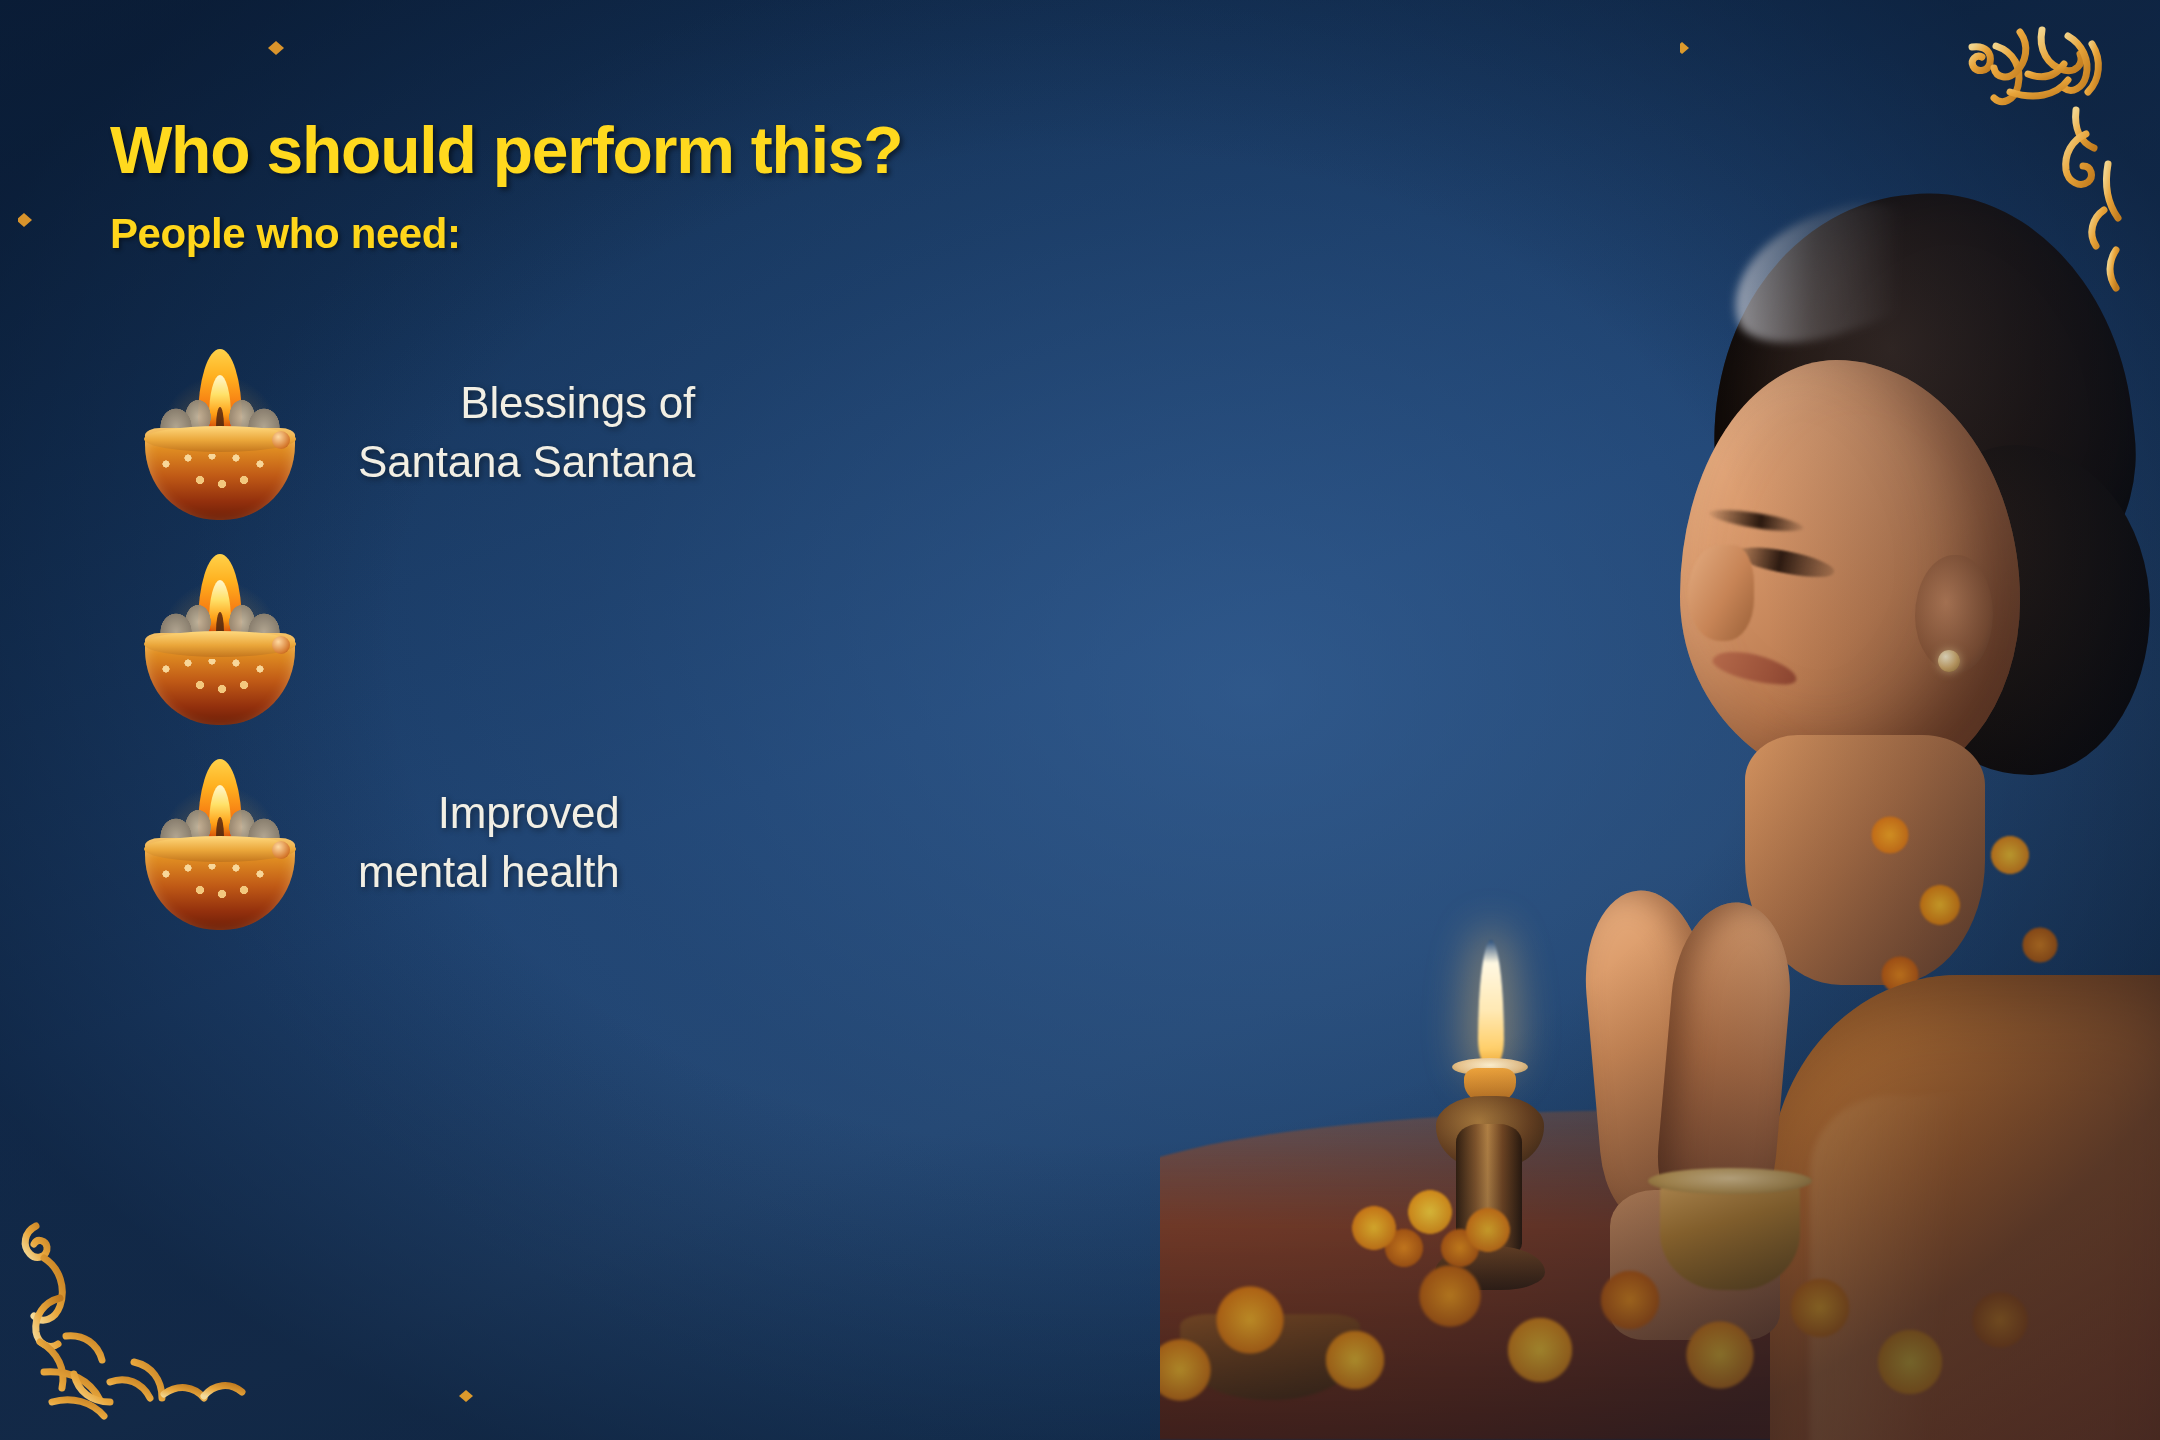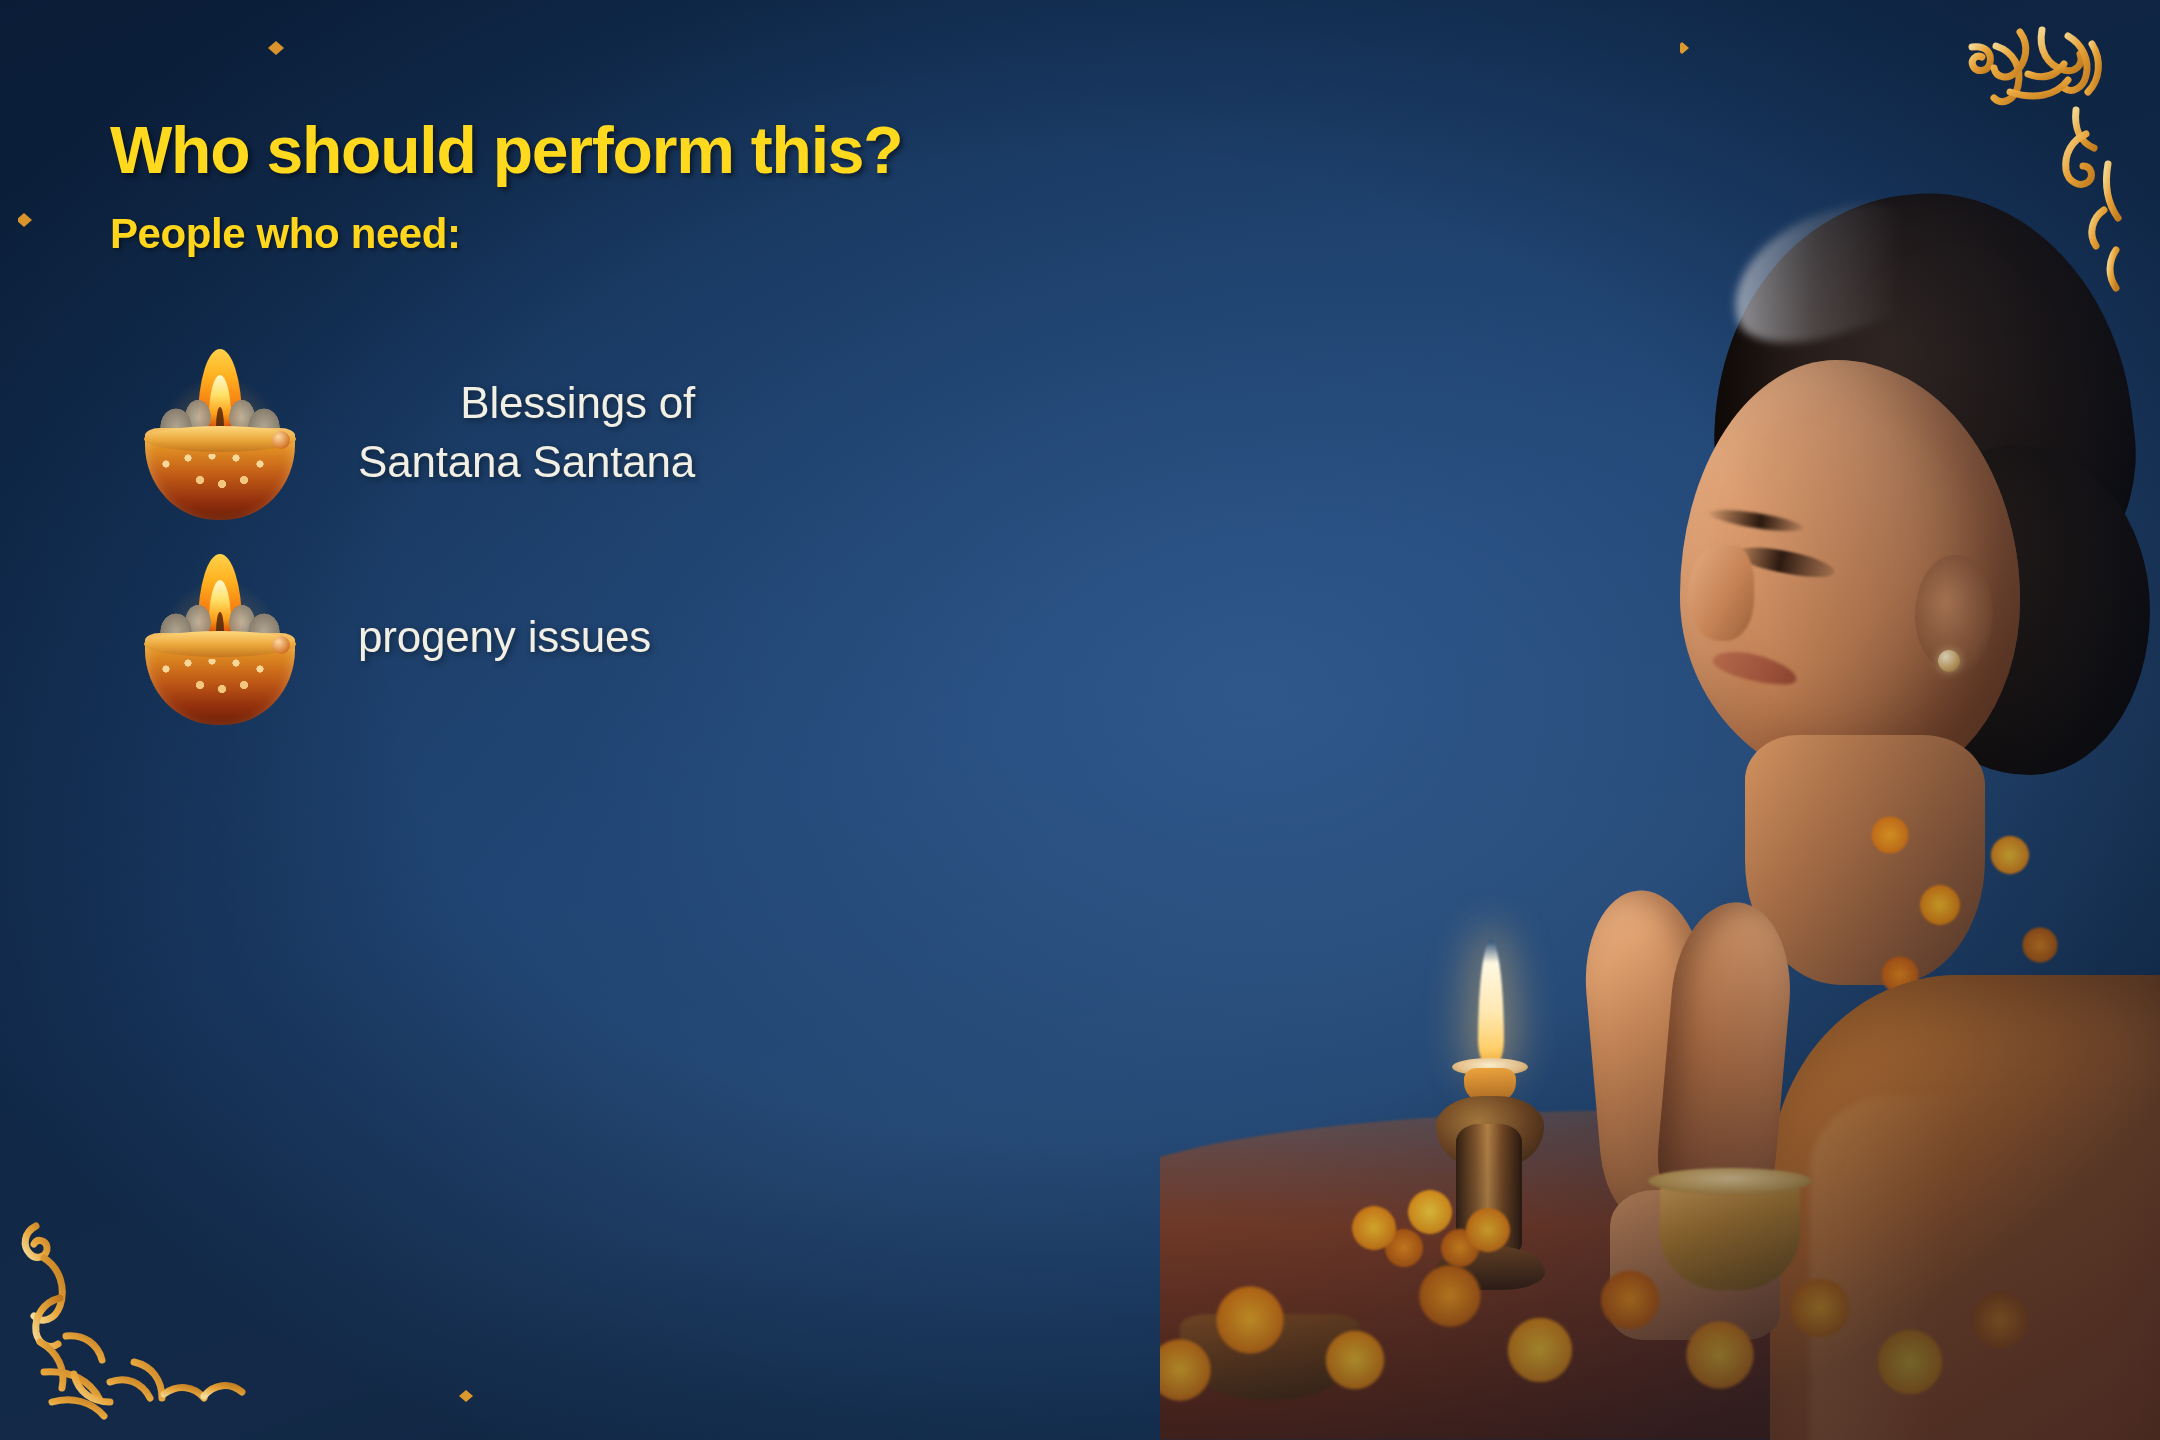--- a/index.html
+++ b/index.html
@@ -462,20 +462,36 @@
           <div class="diya-flame"></div>
           <div class="diya-flame-in"></div>
           <div class="diya-leaves"></div>
           <div class="diya-wick"></div>
           <div class="diya-bowl"></div>
           <div class="diya-lip"></div>
           <div class="diya-dots"></div>
           <div class="diya-bead"></div>
         </div>
         <div class="txt">
-          <div>progeny issues</div>
         </div>
       </div>
 
+      <div class="row">
+        <div class="lamp-ic">
+          <div class="diya-glow"></div>
+          <div class="diya-flame"></div>
+          <div class="diya-flame-in"></div>
+          <div class="diya-leaves"></div>
+          <div class="diya-wick"></div>
+          <div class="diya-bowl"></div>
+          <div class="diya-lip"></div>
+          <div class="diya-dots"></div>
+          <div class="diya-bead"></div>
+        </div>
+        <div class="txt">
+          <div>Improved</div>
+          <div>mental health</div>
+        </div>
+      </div>
 
     </div>
   </div>
 </div>
 
 </body></html>

